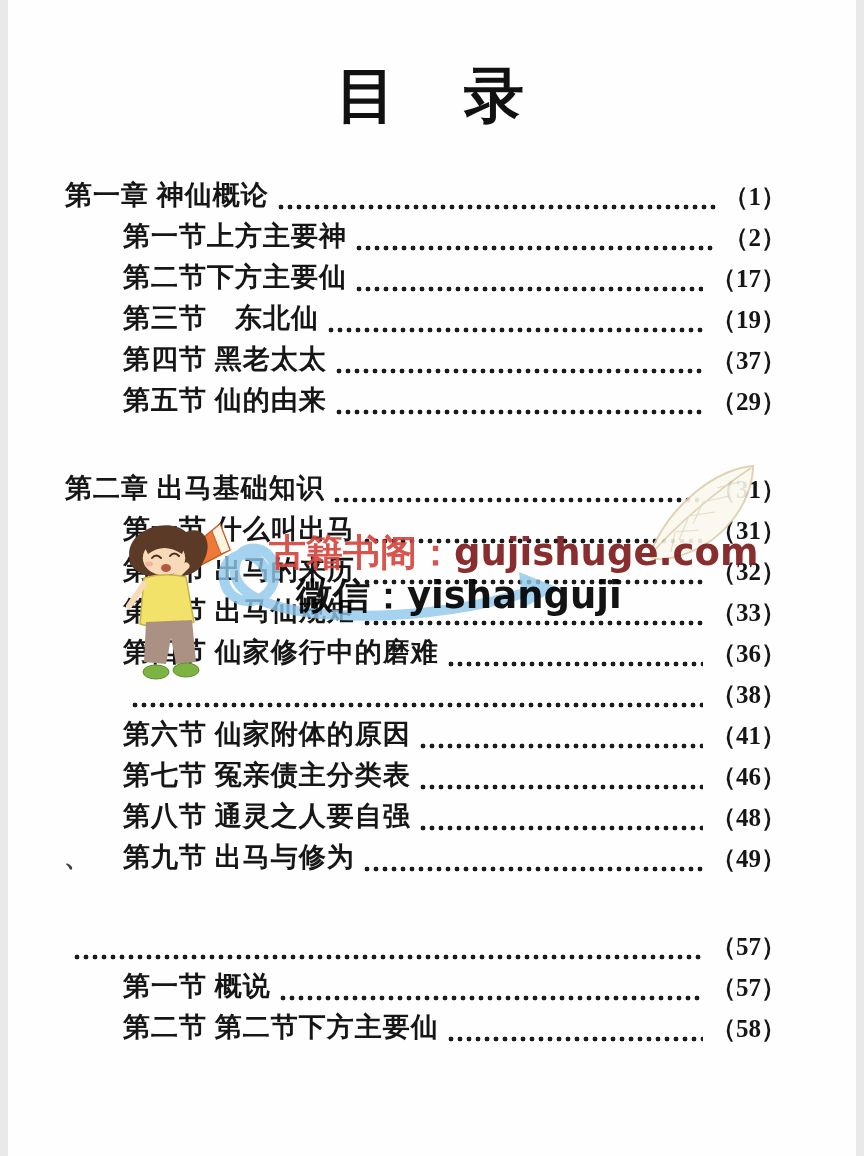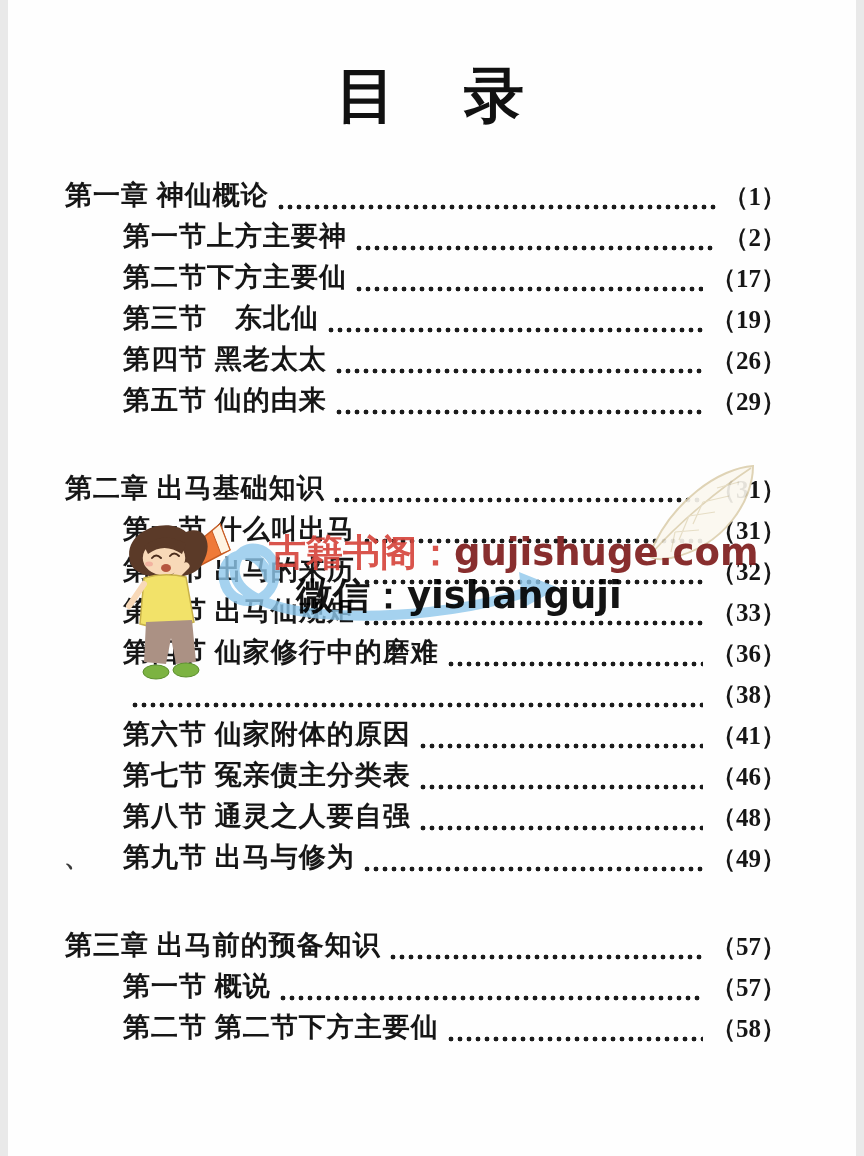--- a/index.html
+++ b/index.html
@@ -97,21 +97,21 @@
         <span class="pagenum">（17）</span>
       </div>
       <div class="row section">
         <span class="label">第三节　东北仙</span>
         <span class="leader"></span>
         <span class="pagenum">（19）</span>
       </div>
       <div class="row section">
         <span class="label">第四节 黑老太太</span>
         <span class="leader"></span>
-        <span class="pagenum">（26）</span>
+        <span class="pagenum">（37）</span>
       </div>
       <div class="row section">
         <span class="label">第五节 仙的由来</span>
         <span class="leader"></span>
         <span class="pagenum">（29）</span>
       </div>
       <div class="row chapter">
         <span class="label">第二章 出马基础知识</span>
         <span class="leader"></span>
         <span class="pagenum">（31）</span>
@@ -154,21 +154,20 @@
         <span class="label">第八节 通灵之人要自强</span>
         <span class="leader"></span>
         <span class="pagenum">（48）</span>
       </div>
       <div class="row section">
         <span class="label">第九节 出马与修为</span>
         <span class="leader"></span>
         <span class="pagenum">（49）</span>
       </div>
       <div class="row chapter">
-        <span class="label">第三章 出马前的预备知识</span>
         <span class="leader"></span>
         <span class="pagenum">（57）</span>
       </div>
       <div class="row section">
         <span class="label">第一节 概说</span>
         <span class="leader"></span>
         <span class="pagenum">（57）</span>
       </div>
       <div class="row section">
         <span class="label">第二节 第二节下方主要仙</span>

